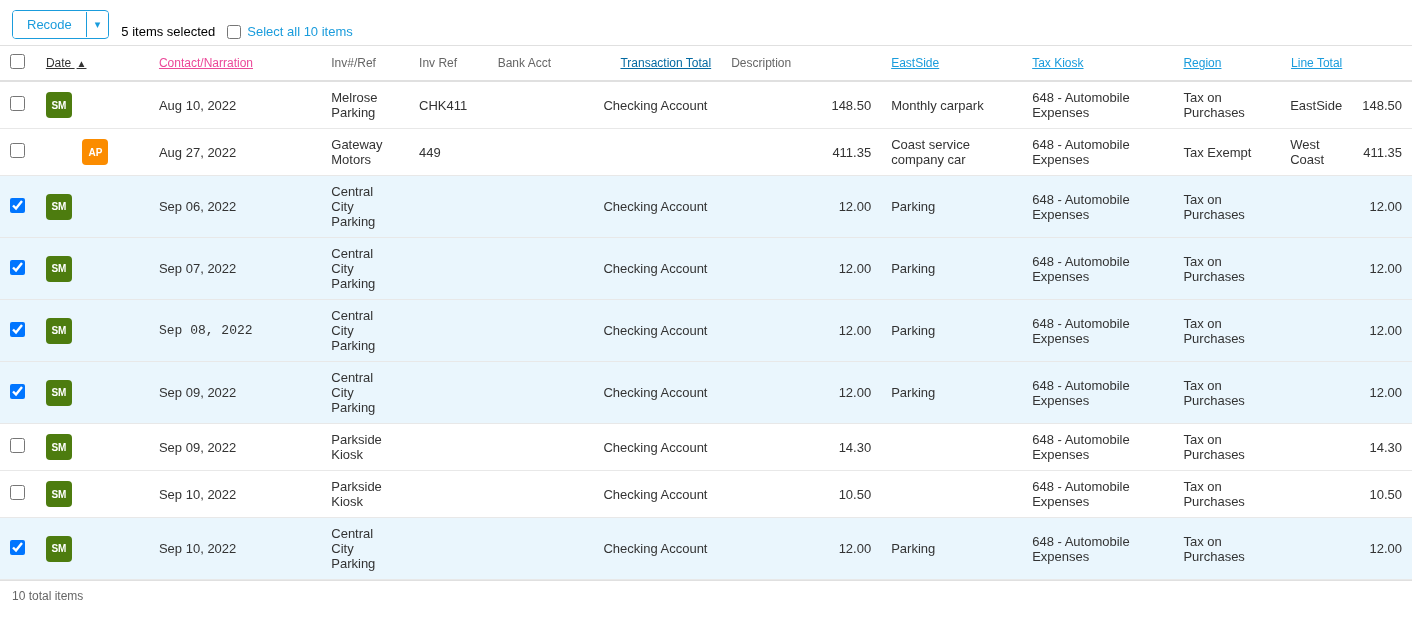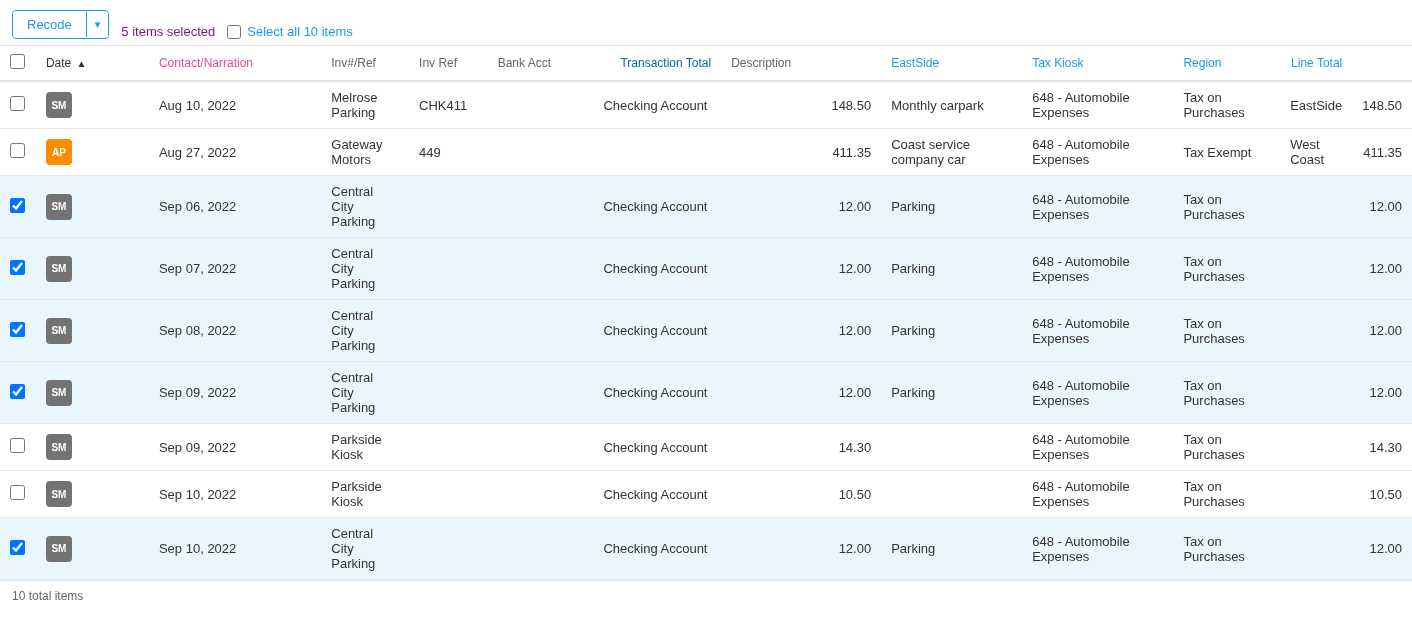--- a/index.html
+++ b/index.html
@@ -36,21 +36,21 @@
       background: #fff;
       color: #1a9cdc;
       border: none;
       border-left: 1px solid #1a9cdc;
       padding: 6px 8px;
       cursor: pointer;
       font-size: 11px;
     }
 
     .items-selected-text {
-      color: #701a75;
+      color: #000000;
       font-size: 13px;
     }
 
     .select-all-label {
       display: flex;
       align-items: center;
       gap: 6px;
       color: #1a9cdc;
       cursor: pointer;
       font-size: 13px;
@@ -74,21 +74,21 @@
 
     thead th {
       padding: 8px 10px;
       text-align: left;
       font-weight: 500;
       color: #666;
       white-space: nowrap;
       font-size: 12px;
     }
 
-    thead th.sortable { color: #1a9cdc; cursor: pointer; }
+    thead th.sortable { color: #1a9cdc; cursor: pointer; text-decoration: underline; }
     thead th.active-sort { color: #333; }
 
     thead th.right { text-align: right; }
 
     tbody tr {
       border-bottom: 1px solid #e8e8e8;
     }
 
     tbody tr.highlighted {
       background: #eaf6fd;
@@ -106,21 +106,21 @@
       height: 26px;
       border-radius: 4px;
       display: inline-flex;
       align-items: center;
       justify-content: center;
       color: #fff;
       font-size: 10px;
       font-weight: bold;
     }
 
-    .avatar-sm { background: #737373; }
+    .avatar-sm { background: #4d7c0f; }
     .avatar-ap { background: #fb8c00; }
 
     .row-checkbox {
       width: 15px;
       height: 15px;
       cursor: pointer;
     }
 
     .footer-bar {
       padding: 8px 12px;
@@ -196,21 +196,21 @@
     <td>Monthly carpark</td>
     <td>648 - Automobile Expenses</td>
     <td>Tax on Purchases</td>
     <td>EastSide</td>
     <td style="text-align:right;">148.50</td>
   </tr>
       <tr>
     <td class="check-col">
       <input type="checkbox" class="row-checkbox" style="">
     </td>
-    <td style="width:30px;padding-right:4px;">
+    <td style="width:30px;padding-right:4px;text-align:center;">
       <div class="avatar avatar-ap">AP</div>
     </td>
     <td style="white-space:nowrap;">Aug 27, 2022</td>
     <td>Gateway Motors</td>
     <td>449</td>
     <td></td>
     <td></td>
     <td style="text-align:right;">411.35</td>
     <td>Coast service company car</td>
     <td>648 - Automobile Expenses</td>
@@ -256,21 +256,21 @@
     <td></td>
     <td style="text-align:right;">12.00</td>
   </tr>
       <tr class="highlighted">
     <td class="check-col">
       <input type="checkbox" class="row-checkbox" checked="" style="">
     </td>
     <td style="width:30px;padding-right:4px;">
       <div class="avatar avatar-sm">SM</div>
     </td>
-    <td style="white-space:nowrap;">Sep 08, 2022</td>
+    <td style="white-space:nowrap;font-family:Liberation Mono, monospace;">Sep 08, 2022</td>
     <td>Central City Parking</td>
     <td></td>
     <td></td>
     <td>Checking Account</td>
     <td style="text-align:right;">12.00</td>
     <td>Parking</td>
     <td>648 - Automobile Expenses</td>
     <td>Tax on Purchases</td>
     <td></td>
     <td style="text-align:right;">12.00</td>

